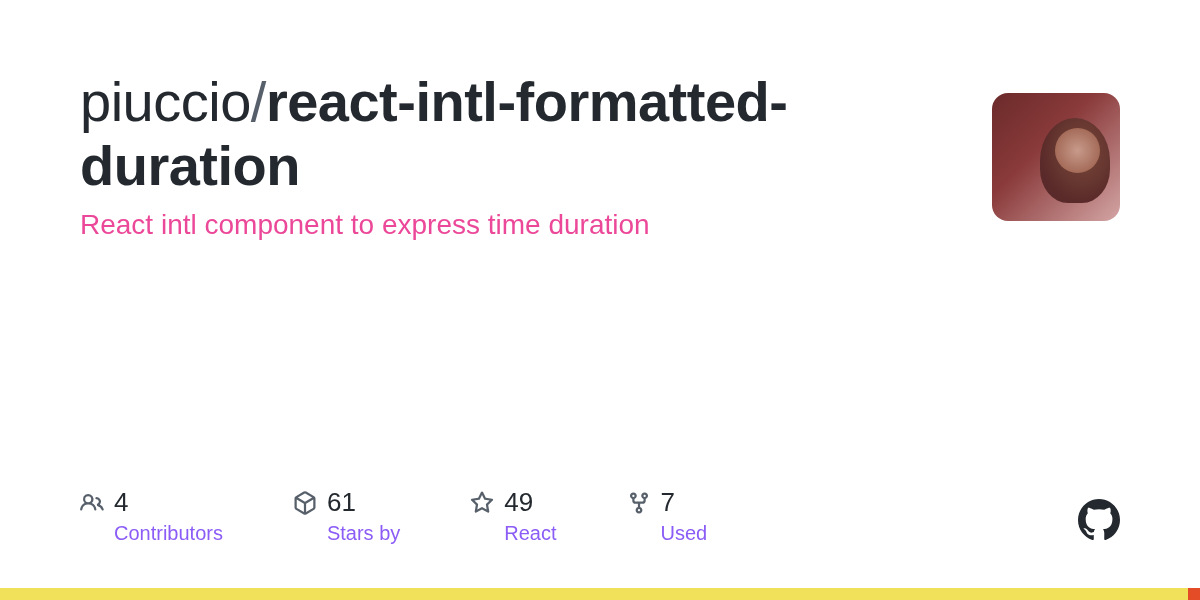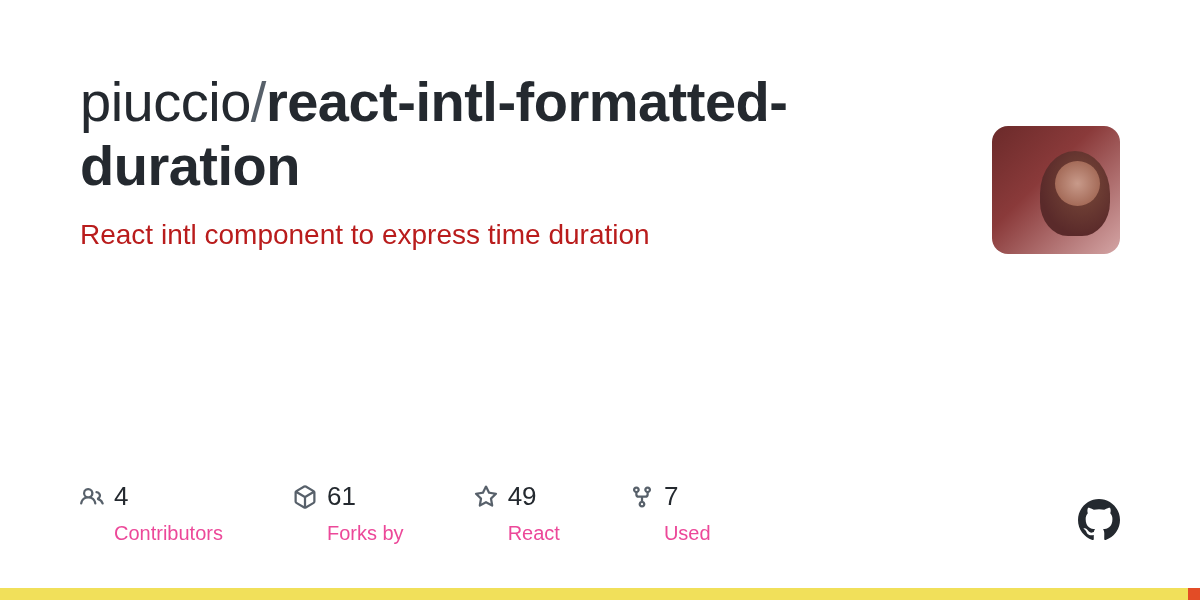--- a/index.html
+++ b/index.html
@@ -12,40 +12,40 @@
       overflow: hidden;
     }
     .container {
       padding: 70px 80px 0 80px;
       height: 100%;
       position: relative;
     }
     .header-row {
       display: flex;
       justify-content: space-between;
-      align-items: flex-end;
+      align-items: center;
       gap: 36px;
     }
     .title-block {
       flex: 1;
     }
     .repo-title {
       font-size: 56px;
       font-weight: 400;
       line-height: 1.15;
       color: #24292f;
       letter-spacing: -0.5px;
     }
     .repo-title .owner { font-weight: 400; }
     .repo-title .sep { font-weight: 300; color: #57606a; }
     .repo-title .name { font-weight: 600; }
     .description {
       font-size: 28px;
-      color: #b91c1c;
-      margin-top: 16px;
+      color: #ec4899;
+      margin-top: 6px;
       line-height: 1.4;
     }
     .avatar {
       width: 128px;
       height: 128px;
       border-radius: 16px;
       background: linear-gradient(135deg, #6b2a2a 0%, #8a3a3a 40%, #d4a5a5 100%);
       position: relative;
       overflow: hidden;
       flex-shrink: 0;
@@ -97,22 +97,22 @@
       height: 24px;
       color: #57606a;
     }
     .stat-value {
       font-size: 26px;
       color: #24292f;
       font-weight: 400;
     }
     .stat-label {
       font-size: 20px;
-      color: #ec4899;
-      margin-top: 10px;
+      color: #8b5cf6;
+      margin-top: 4px;
       margin-left: 34px;
     }
     .gh-logo {
       color: #24292f;
       width: 42px;
       height: 42px;
       align-self: flex-end;
       margin-bottom: 4px;
     }
     .bottom-bar {
@@ -152,21 +152,21 @@
         <span class="stat-label">Contributors</span>
       </div>
 
       <div class="stat">
         <div class="stat-top">
           <svg class="stat-icon" viewBox="0 0 16 16" fill="currentColor">
               <path d="m8.878.392 5.25 3.045c.54.314.872.89.872 1.514v6.098a1.75 1.75 0 0 1-.872 1.514l-5.25 3.045a1.75 1.75 0 0 1-1.756 0l-5.25-3.045A1.75 1.75 0 0 1 1 11.049V4.951c0-.624.332-1.201.872-1.514L7.122.392a1.75 1.75 0 0 1 1.756 0ZM7.875 1.69l-4.63 2.685L8 7.133l4.755-2.758-4.63-2.685a.248.248 0 0 0-.25 0ZM2.5 5.677v5.372c0 .09.047.171.125.216l4.625 2.683V8.432Zm6.25 8.271 4.625-2.683a.25.25 0 0 0 .125-.216V5.677L8.75 8.432Z"></path>
             </svg>
           <span class="stat-value">61</span>
         </div>
-        <span class="stat-label">Forks by</span>
+        <span class="stat-label">Stars by</span>
       </div>
 
       <div class="stat">
         <div class="stat-top">
           <svg class="stat-icon" viewBox="0 0 16 16" fill="currentColor">
               <path d="M8 .25a.75.75 0 0 1 .673.418l1.882 3.815 4.21.612a.75.75 0 0 1 .416 1.279l-3.046 2.97.719 4.192a.751.751 0 0 1-1.088.791L8 12.347l-3.766 1.98a.75.75 0 0 1-1.088-.79l.72-4.194L.818 6.374a.75.75 0 0 1 .416-1.28l4.21-.611L7.327.668A.75.75 0 0 1 8 .25Zm0 2.445L6.615 5.5a.75.75 0 0 1-.564.41l-3.097.45 2.24 2.184a.75.75 0 0 1 .216.664l-.528 3.084 2.769-1.456a.75.75 0 0 1 .698 0l2.77 1.456-.53-3.084a.75.75 0 0 1 .216-.664l2.24-2.183-3.096-.45a.75.75 0 0 1-.564-.41L8 2.694Z"></path>
             </svg>
           <span class="stat-value">49</span>
         </div>
         <span class="stat-label">React</span>

